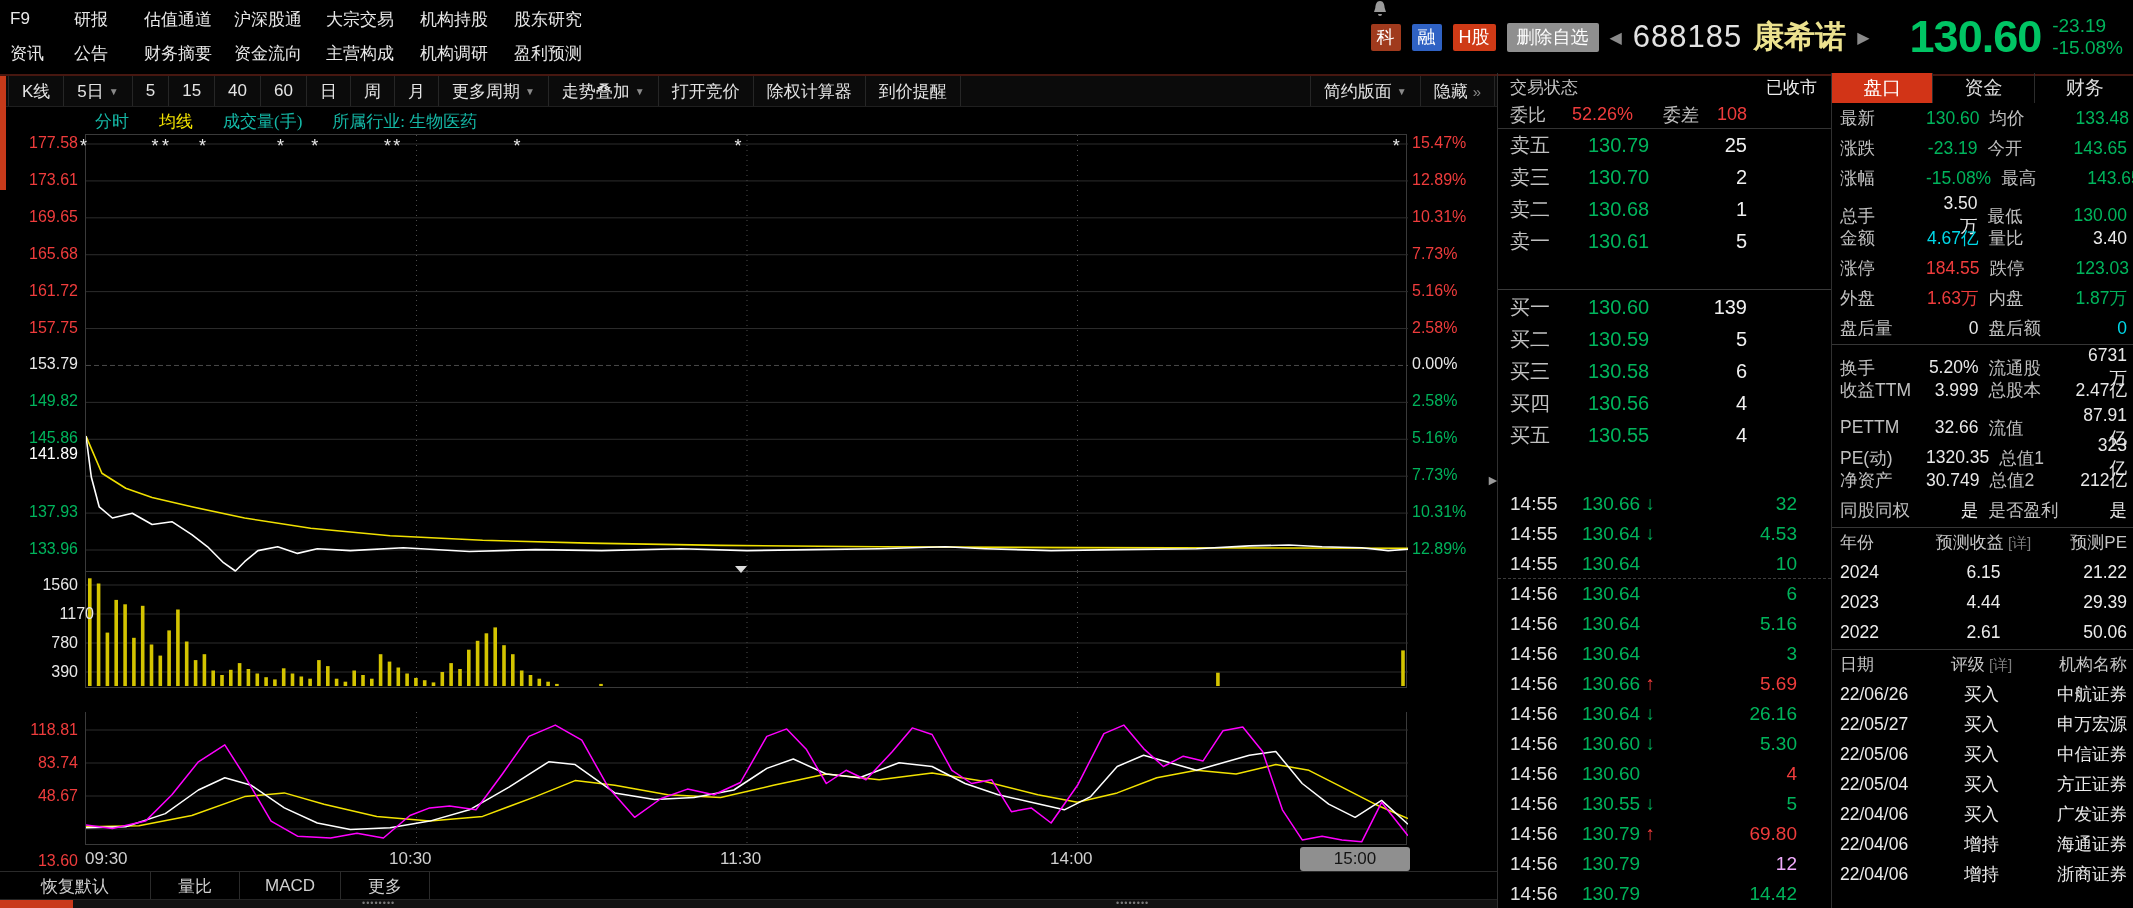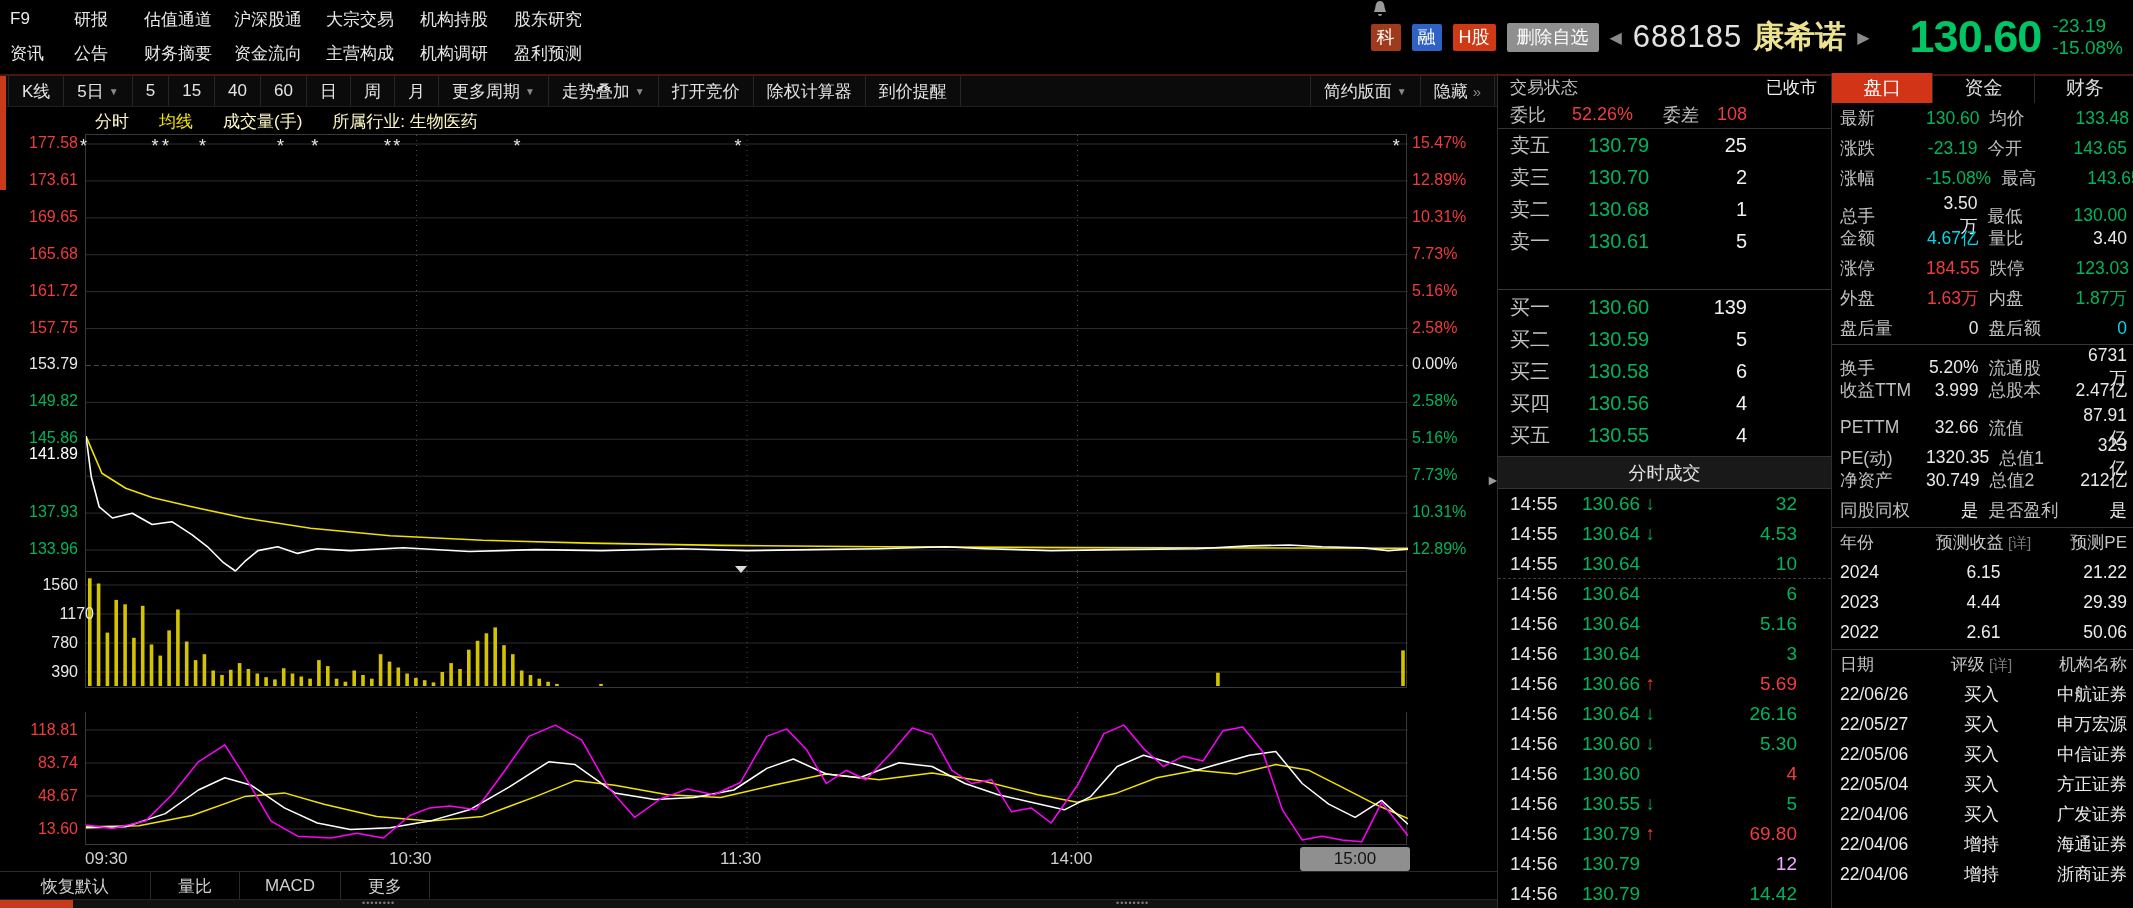--- a/index.html
+++ b/index.html
@@ -24,21 +24,21 @@
            border-bottom:1px solid #1f1f1f;display:flex;align-items:stretch;}
   .tb-item{display:flex;align-items:center;padding:0 13px;border-right:1px solid #262626;color:#e4e4e4;cursor:pointer;white-space:nowrap;}
   .tb-item:first-child{border-left:1px solid #262626;margin-left:8px;}
   .caret{color:#8a8a8a;font-size:10px;margin-left:5px;}
   .tb-right{position:absolute;right:2px;top:0;height:30px;display:flex;}
   .red-strip{position:absolute;left:0;top:76px;width:6px;height:114px;background:#c73a1a;}
   
   .chart-header{position:absolute;left:0;top:108px;width:1497px;height:26px;}
   .ch-left{position:absolute;left:95px;top:0;display:flex;gap:30px;align-items:center;height:26px;white-space:nowrap;}
   .ch-right{position:absolute;right:8px;top:0;display:flex;gap:12px;align-items:center;height:26px;white-space:nowrap;}
-  .lbl-white{color:#fef9c3;} .lbl-yellow{color:#f2e200;}
+  .lbl-white{color:#14b8a6;font-family:Liberation Serif, serif;} .lbl-yellow{color:#f2e200;}
   .val-red{color:#ef3c3c;} .val-green{color:#00b45c;}
   .pane{position:absolute;left:85px;width:1322px;border:1px solid #3a3a3a;box-sizing:border-box;}
   #price-pane{top:134px;height:438px;}
   #vol-pane{top:572px;height:116px;border-top:none;}
   #kdj-pane{top:712px;height:133px;border-top:none;}
   .axis-label{position:absolute;height:20px;line-height:20px;font-size:16px;}
   .al-right{width:78px;text-align:right;}
   .marker{position:absolute;color:#e8e8e8;font-size:15px;}
   .kdj-header{position:absolute;left:85px;top:688px;width:1322px;height:24px;display:flex;align-items:center;font-size:17px;}
   .kdj-header .lead{margin-left:62px;display:flex;gap:14px;}
@@ -404,21 +404,21 @@
       <span class="marker" style="left: 513.616px; top: 136px; font-size: 18px;">*</span>
       <span class="marker" style="left: 734.39px; top: 136px; font-size: 18px;">*</span>
       <span class="marker" style="left: 1392.75px; top: 136px; font-size: 18px;">*</span>
       <div class="axis-label al-right" style="left: 0px; top: 575px; width: 78px; color: rgb(232, 232, 232);">1560</div>
       <div class="axis-label al-right" style="left: 16px; top: 604px; width: 78px; color: rgb(232, 232, 232);">1170</div>
       <div class="axis-label al-right" style="left: 0px; top: 633px; width: 78px; color: rgb(232, 232, 232);">780</div>
       <div class="axis-label al-right" style="left: 0px; top: 662px; width: 78px; color: rgb(232, 232, 232);">390</div>
       <div class="axis-label al-right" style="left: 0px; top: 720px; width: 78px; color: rgb(239, 60, 60);">118.81</div>
       <div class="axis-label al-right" style="left: 0px; top: 753px; width: 78px; color: rgb(239, 60, 60);">83.74</div>
       <div class="axis-label al-right" style="left: 0px; top: 786px; width: 78px; color: rgb(239, 60, 60);">48.67</div>
-      <div class="axis-label al-right" style="left: 0px; top: 819px; width: 78px; color: rgb(239, 60, 60);">13.60</div>
+      <div class="axis-label al-right" style="left: 0px; top: 851px; width: 78px; color: rgb(239, 60, 60);">13.60</div>
       <div class="x-axis-lbl" style="left: 85px;">09:30</div>
       <div class="x-axis-lbl" style="left: 389px;">10:30</div>
       <div class="x-axis-lbl" style="left: 720px;">11:30</div>
       <div class="x-axis-lbl" style="left: 1050px;">14:00</div>
     </div>
   <div class="vol-chevron"></div>
   <div class="split-arrow">►</div>
   <div class="x-thumb">15:00</div>
 
   <div class="ind-tabs" id="ind-tabs">
@@ -488,21 +488,20 @@
             <span class="gray-lbl">买四</span>
             <span style="color: rgb(0, 180, 92);">130.56</span>
             <span class="q">4</span>
           </div>
           <div class="book-row">
             <span class="gray-lbl">买五</span>
             <span style="color: rgb(0, 180, 92);">130.55</span>
             <span class="q">4</span>
           </div>
         </div>
-      <div class="ticks-title">分时成交</div>
       <div class="ticks" id="ticks">
           <div class="tick-row">
             <span style="color: rgb(228, 228, 228);">14:55</span>
             <span style="color: rgb(0, 180, 92);">130.66<span class="arrow-dn"> ↓</span></span>
             <span class="tv" style="color: rgb(0, 180, 92);">32</span>
           </div>
           <div class="tick-row">
             <span style="color: rgb(228, 228, 228);">14:55</span>
             <span style="color: rgb(0, 180, 92);">130.64<span class="arrow-dn"> ↓</span></span>
             <span class="tv" style="color: rgb(0, 180, 92);">4.53</span>

